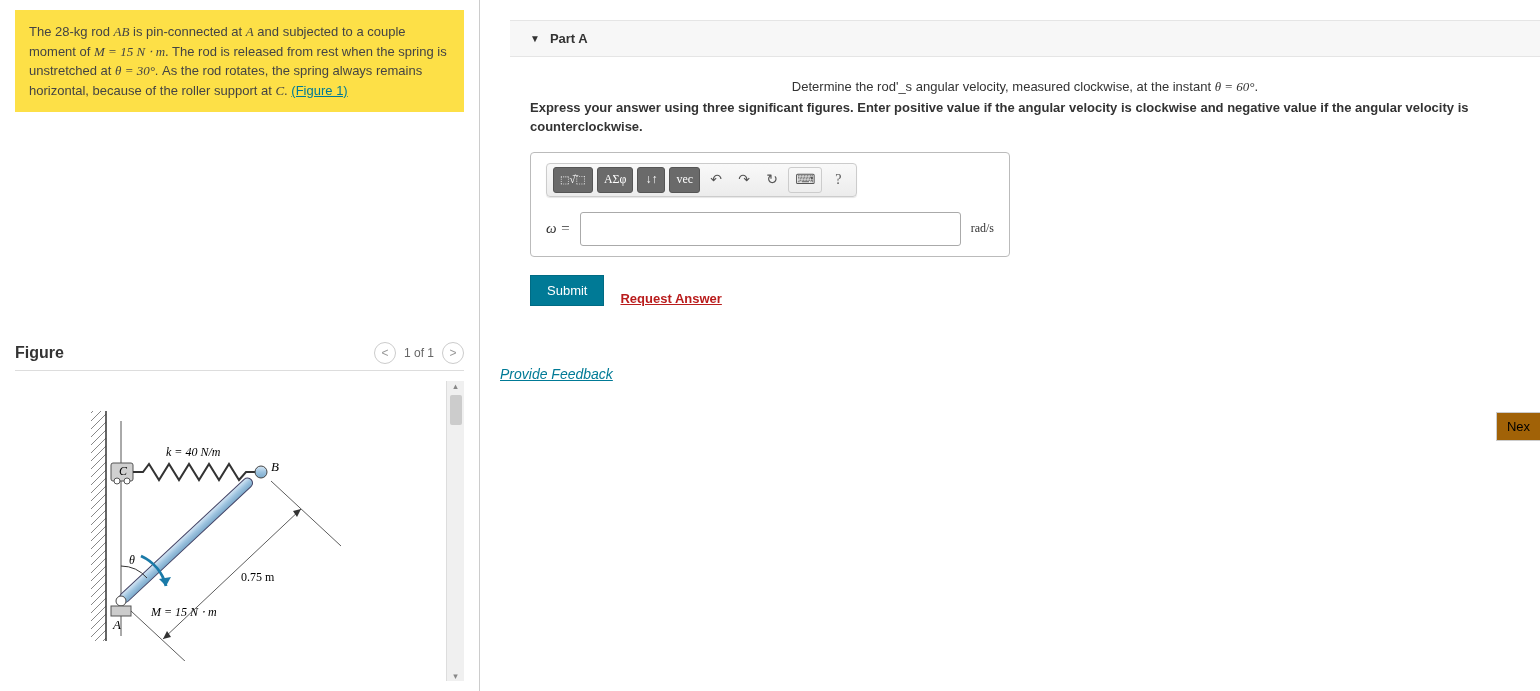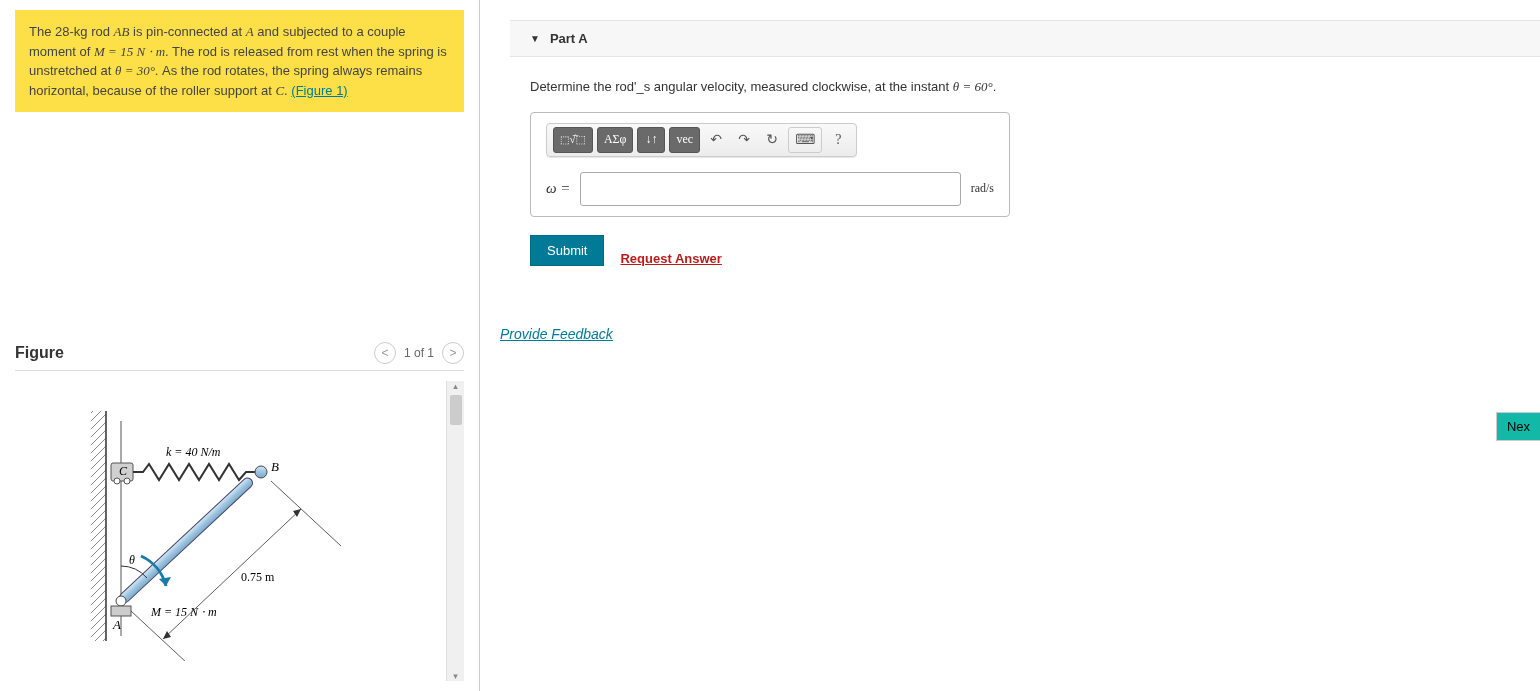--- a/index.html
+++ b/index.html
@@ -14,36 +14,36 @@
 .figure-title { font-size: 16px; font-weight: bold; }
 .figure-nav { display: flex; align-items: center; gap: 8px; font-size: 12px; color: #666; }
 .nav-btn { width: 22px; height: 22px; border: 1px solid #ccc; border-radius: 50%; background: #fff; display: flex; align-items: center; justify-content: center; cursor: pointer; color: #999; font-size: 12px; }
 .figure-body { display: flex; }
 .figure-image { flex: 1; display: flex; justify-content: center; padding: 20px 0; }
 .figure-scroll { width: 18px; background: #f0f0f0; border-left: 1px solid #ddd; display: flex; flex-direction: column; justify-content: space-between; align-items: center; font-size: 9px; color: #888; }
 .figure-scroll .thumb { width: 12px; height: 30px; background: #ccc; border-radius: 2px; margin-top: 4px;}
 .part-header { background: #f7f7f7; border: 1px solid #e5e5e5; border-left: none; border-right: none; padding: 10px 20px; margin: 20px 0 0 30px; display: flex; align-items: center; gap: 10px; cursor: pointer; }
 .part-header .caret { font-size: 10px; }
 .part-body { padding: 20px 20px 20px 50px; }
-.question-text { margin-bottom: 15px; line-height: 1.5; }
+.question-text { margin-bottom: 1px; line-height: 1.5; text-align: center; }
 .instructions { font-weight: bold; margin-bottom: 15px; line-height: 1.5; }
 .answer-box { border: 1px solid #bbb; border-radius: 4px; padding: 10px 15px; display: inline-block; min-width: 480px; }
 .toolbar { display: flex; align-items: center; gap: 4px; border: 1px solid #ccc; border-radius: 4px; padding: 3px 6px; background: linear-gradient(#f9f9f9,#ececec); box-shadow: 0 1px 1px rgba(0,0,0,0.1); width: fit-content; }
 .tb-btn { background: #6a6a6a; color: #fff; border: 1px solid #555; border-radius: 3px; padding: 3px 6px; font-size: 12px; cursor: pointer; display:flex; align-items:center; justify-content:center; min-width: 28px; height: 26px; font-family: "Times New Roman", serif;}
 .tb-btn.light { background: transparent; color: #555; border: none; font-size: 14px; min-width: 24px;}
 .tb-btn.light.box { border: 1px solid #ccc; border-radius: 3px; }
 .answer-row { display: flex; align-items: center; gap: 10px; margin-top: 15px; }
 .omega-label { font-family: "Times New Roman", serif; font-style: italic; font-size: 15px; }
 .answer-input { flex: 1; height: 34px; border: 1px solid #aaa; border-radius: 3px; padding: 4px 8px; font-size: 14px; min-width: 320px;}
 .units { font-family: Liberation Serif, serif; font-size: 12px; }
 .action-row { margin-top: 18px; display: flex; align-items: flex-end; gap: 16px; }
 .submit-btn { background: #007a96; color: #fff; border: 1px solid #006b84; padding: 7px 16px; font-size: 13px; cursor: pointer; }
 .request-link { color: #b91c1c; text-decoration: underline; font-weight: bold; font-size: 13px; cursor: pointer; }
 .provide-feedback { color: #007a96; text-decoration: underline; font-size: 14px; margin: 40px 0 0 20px; display: inline-block; cursor: pointer; font-style: italic; }
-.next-btn { position: absolute; right: 0; top: 412px; background: #14b8a6; border: 1px solid #ccc; padding: 6px 10px; font-size: 13px; cursor: pointer; border-right:none;}
+.next-btn { position: absolute; right: 0; top: 412px; background: #a16207; border: 1px solid #ccc; padding: 6px 10px; font-size: 13px; cursor: pointer; border-right:none;}
 svg text { font-family: "Times New Roman", serif; }
 </style>
 </head>
 <body>
 
 <div class="left-panel">
   <div class="problem-statement">
     <span>The 28-kg rod </span><span class="math">AB</span><span> is pin-connected at </span><span class="math">A</span><span> and subjected to a couple moment of </span><span class="math">M = 15 N ⋅ m</span><span>. The rod is released from rest when the spring is unstretched at </span><span class="math">θ = 30°</span><span>. As the rod rotates, the spring always remains horizontal, because of the roller support at </span><span class="math">C</span><span>. </span><span class="figure-link">(Figure 1)</span>
   </div>
 
@@ -121,20 +121,21 @@
 
 <div class="right-panel">
   <div class="part-header">
     <span class="caret">▼</span>
     <strong>Part A</strong>
   </div>
   <div class="part-body">
     <div class="question-text">
       <span>Determine the rod'_s angular velocity, measured clockwise, at the instant </span><span class="math" style="font-family:'Times New Roman',serif; font-style:italic;">θ = 60°</span><span>.</span>
     </div>
+    <div class="instructions">Express your answer using three significant figures. Enter positive value if the angular velocity is clockwise and negative value if the angular velocity is counterclockwise.</div>
 
     <div class="answer-box">
       <div class="toolbar">
         <div class="tb-btn">
             <span style="font-size:10px;">⬚</span>
             <span style="font-size:11px;">√̅⬚</span>
           </div>
         <div class="tb-btn">ΑΣφ</div>
         <div class="tb-btn">↓↑</div>
         <div class="tb-btn">vec</div>

